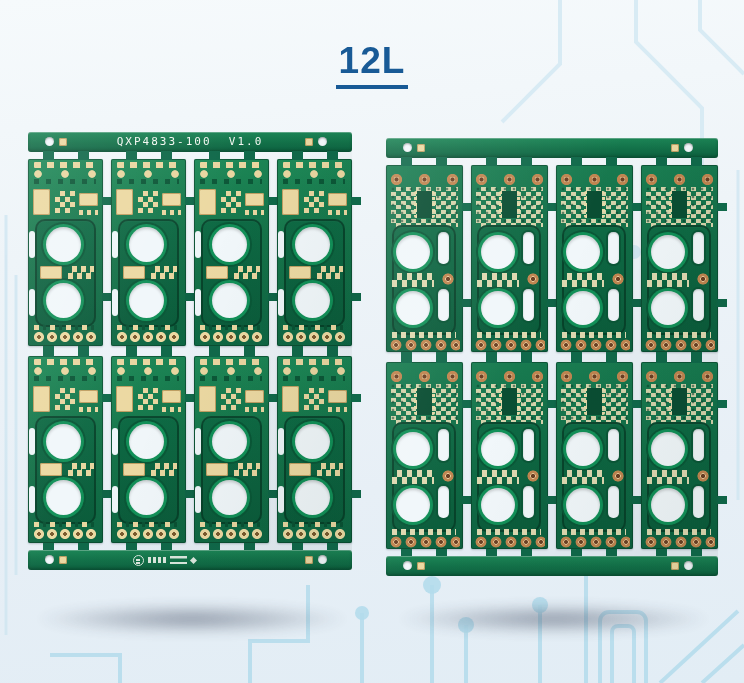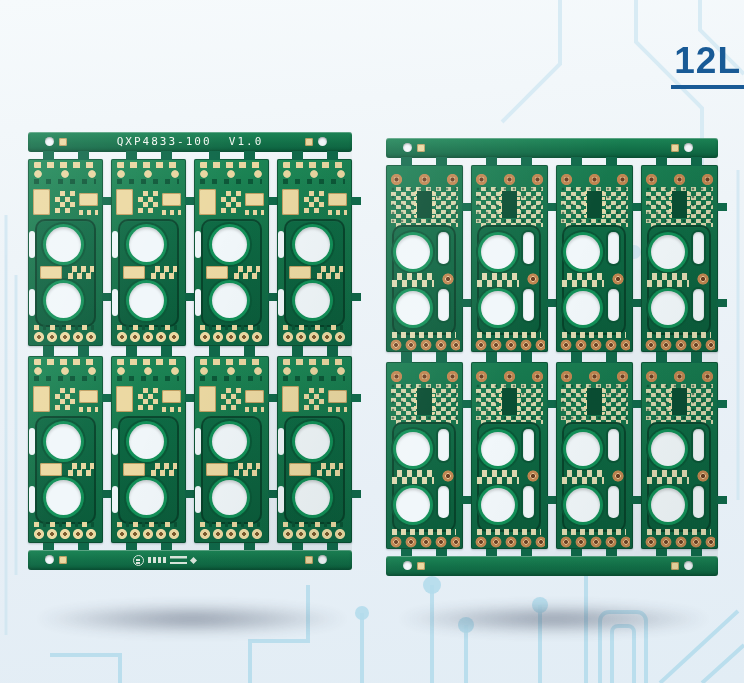--- a/index.html
+++ b/index.html
@@ -2,21 +2,21 @@
 <html><head>
 <meta charset="utf-8">
 <style>
   html,body{margin:0;padding:0;}
   body{font-family:"Liberation Sans",sans-serif;}
   .stage{position:relative;width:744px;height:683px;overflow:hidden;
     background:linear-gradient(175deg,#f6fafc 0%,#eef4f8 35%,#e7eff6 70%,#e2edf5 100%);}
   .bg-traces{position:absolute;left:0;top:0;z-index:0;}
 
   
-  .title-wrap{position:absolute;left:0;top:40px;width:100%;text-align:right;z-index:3;}
+  .title-wrap{position:absolute;left:0;top:40px;width:100%;text-align:center;z-index:3;}
   .title-text{display:inline-block;font-size:37px;font-weight:bold;letter-spacing:1px;
     padding:0 3px 3px 3px;border-bottom:4px solid;}
 
   
   .shadow{position:absolute;height:30px;z-index:1;filter:blur(6px);opacity:.78;
     background:radial-gradient(closest-side,rgba(52,62,84,.62),rgba(52,62,84,0));}
   .shadow.sl{left:34px;top:604px;width:316px;}
   .shadow.sr{left:396px;top:604px;width:316px;}
 
   

